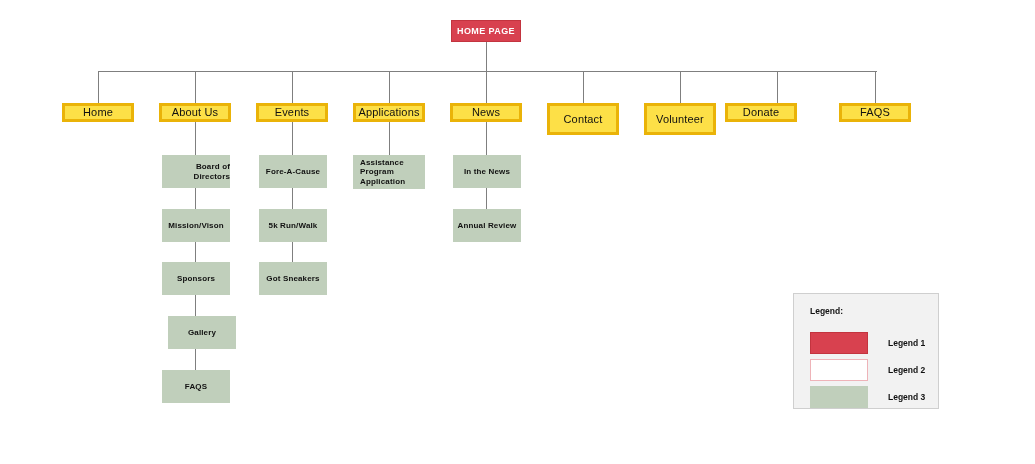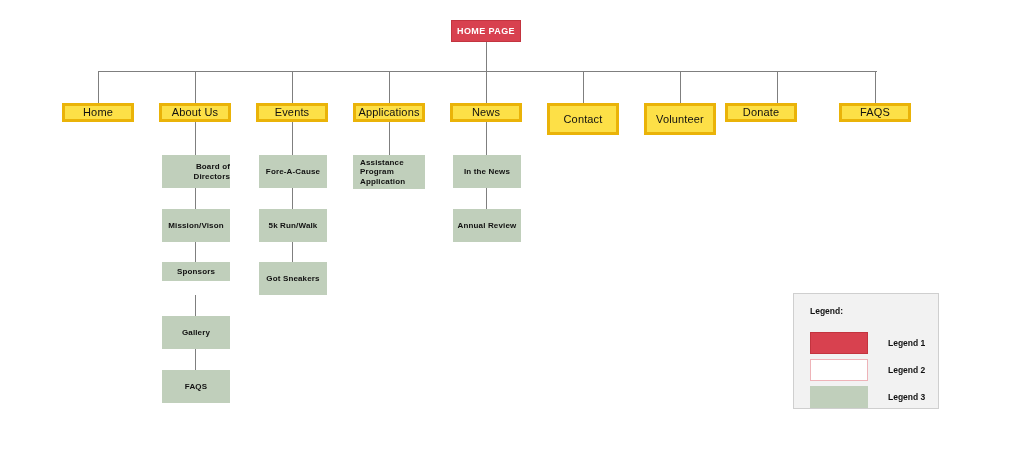--- a/index.html
+++ b/index.html
@@ -170,23 +170,23 @@
   <div class="node lvl1" style="left:644px; top:103px; width:72px; height:32px;">Volunteer</div>
 
   <div class="node lvl1" style="left:725px; top:103px; width:72px; height:19px;">Donate</div>
 
   <div class="node lvl1" style="left:839px; top:103px; width:72px; height:19px;">FAQS</div>
 
   <div class="node lvl2" style="left:162px; top:155px; width:68px; height:33px;">Board of Directors</div>
 
   <div class="node lvl2" style="left:162px; top:209px; width:68px; height:33px;">Mission/Vison</div>
 
-  <div class="node lvl2" style="left:162px; top:262px; width:68px; height:19px;">Sponsors</div>
-
-  <div class="node lvl2" style="left:162px; top:316px; width:68px; height:33px;">Gallery</div>
+  <div class="node lvl2" style="left:162px; top:262px; width:68px; height:33px;">Sponsors</div>
+
+  <div class="node lvl2" style="left:168px; top:316px; width:68px; height:33px;">Gallery</div>
 
   <div class="node lvl2" style="left:162px; top:370px; width:68px; height:33px;">FAQS</div>
 
   <div class="node lvl2" style="left:259px; top:155px; width:68px; height:33px;">Fore-A-Cause</div>
 
   <div class="node lvl2" style="left:259px; top:209px; width:68px; height:33px;">5k Run/Walk</div>
 
   <div class="node lvl2" style="left:259px; top:262px; width:68px; height:33px;">Got Sneakers</div>
 
   <div class="node lvl2 alignleft" style="left:353px; top:155px; width:72px; height:34px;">Assistance Program Application</div>

